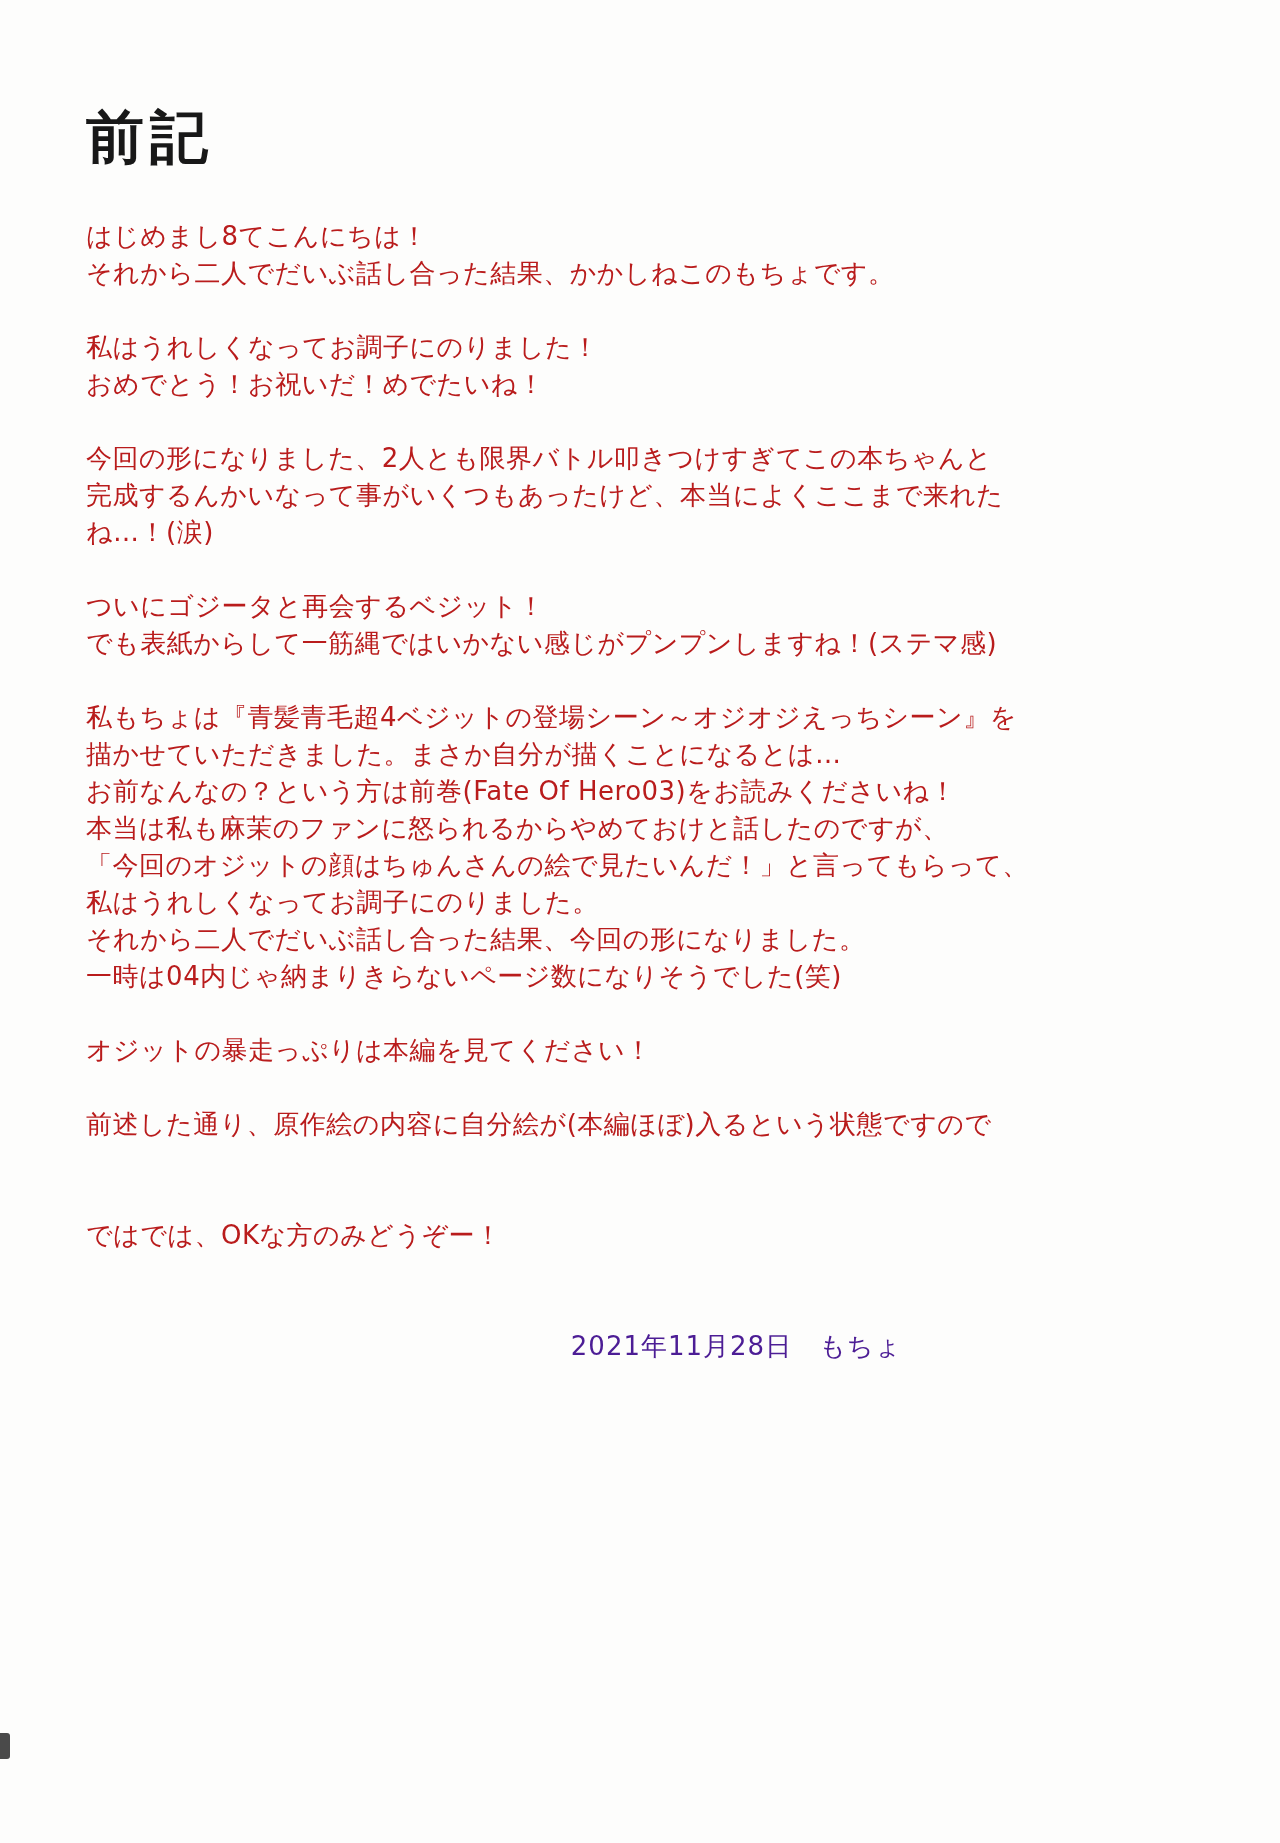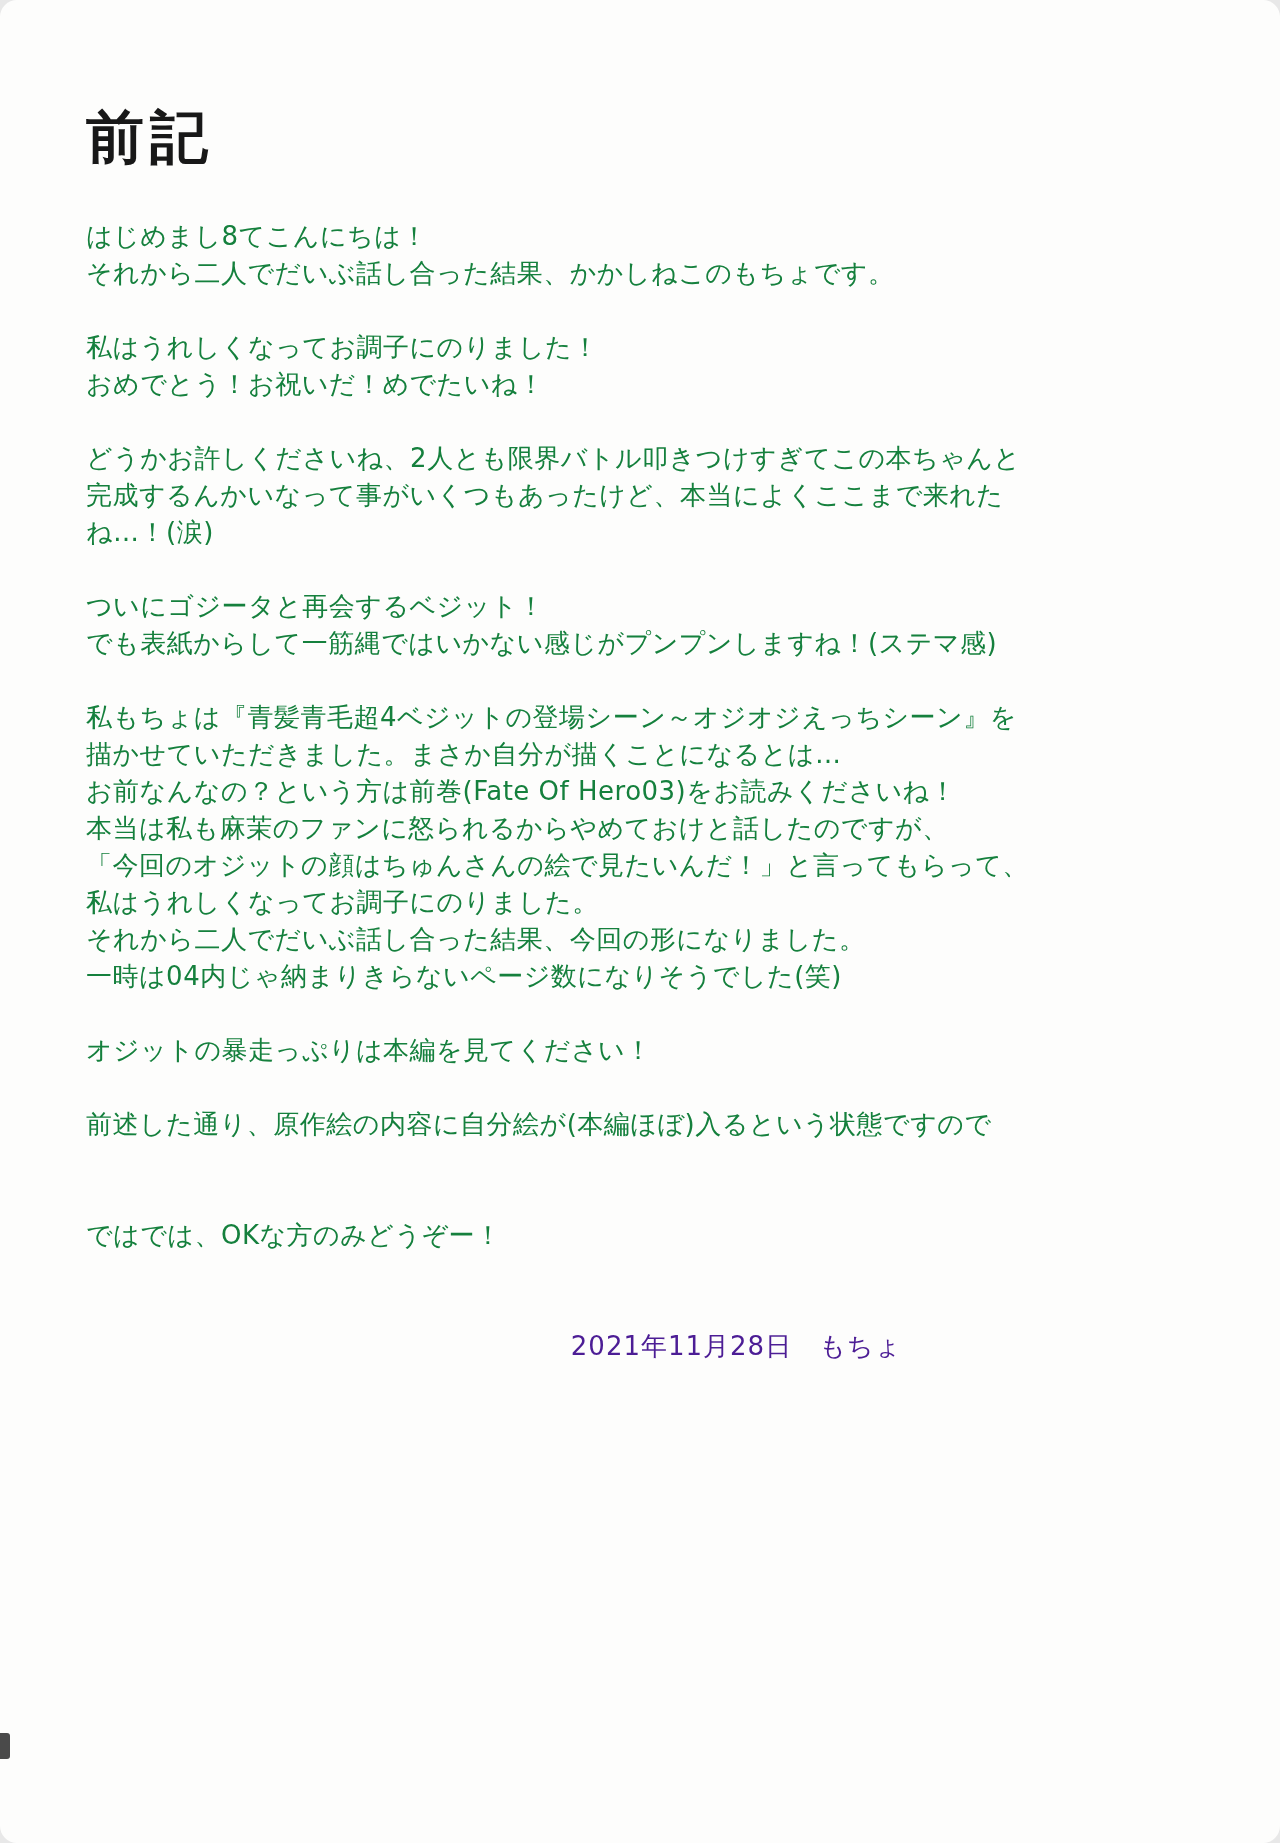--- a/index.html
+++ b/index.html
@@ -8,21 +8,20 @@
     background: #e8e8e8;
   }
   .page {
     position: relative;
     width: 1280px;
     height: 1843px;
     background: #fdfdfc;
     overflow: hidden;
     font-family: "DejaVu Sans", sans-serif;
     color: #1c1c1c;
-    border-radius: 17px;
   }
   .content {
     padding: 106px 50px 0 86px;
   }
   .title {
     font-size: 58px;
     font-weight: 600;
     letter-spacing: 6px;
     line-height: 1.1;
     margin: 0 0 48px 0;
@@ -33,21 +32,21 @@
   }
   .paragraph.gap-large {
     margin-bottom: 74px;
   }
   .line {
     font-size: 26px;
     line-height: 37px;
     min-height: 37px;
     white-space: nowrap;
     letter-spacing: 0.5px;
-    color: #15803d;
+    color: #b91c1c;
   }
   .signature {
     font-size: 26px;
     line-height: 37px;
     text-align: right;
     padding-right: 328px;
     letter-spacing: 1px;
     color: #4c1d95;
   }
   .scan-artifact {
@@ -73,21 +72,21 @@
       <div class="line">はじめまし8てこんにちは！</div>
       <div class="line">それから二人でだいぶ話し合った結果、かかしねこのもちょです。</div>
     </div>
 
     <div class="paragraph">
       <div class="line">私はうれしくなってお調子にのりました！</div>
       <div class="line">おめでとう！お祝いだ！めでたいね！</div>
     </div>
 
     <div class="paragraph">
-      <div class="line">どうかお許しくださいね、2人とも限界バトル叩きつけすぎてこの本ちゃんと</div>
+      <div class="line">今回の形になりました、2人とも限界バトル叩きつけすぎてこの本ちゃんと</div>
       <div class="line">完成するんかいなって事がいくつもあったけど、本当によくここまで来れた</div>
       <div class="line">ね…！(涙)</div>
     </div>
 
     <div class="paragraph">
       <div class="line">ついにゴジータと再会するベジット！</div>
       <div class="line">でも表紙からして一筋縄ではいかない感じがプンプンしますね！(ステマ感)</div>
     </div>
 
     <div class="paragraph">

